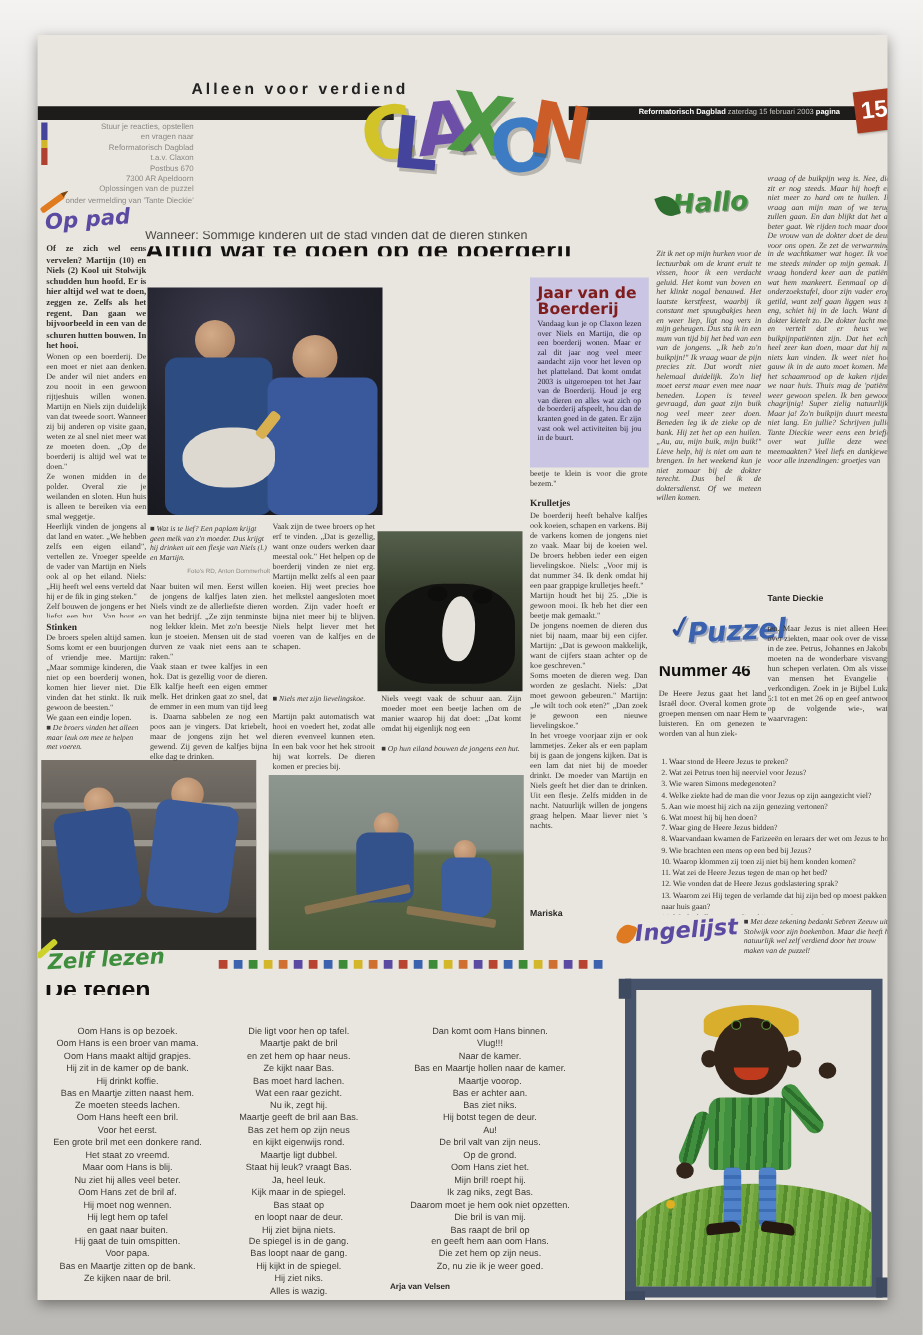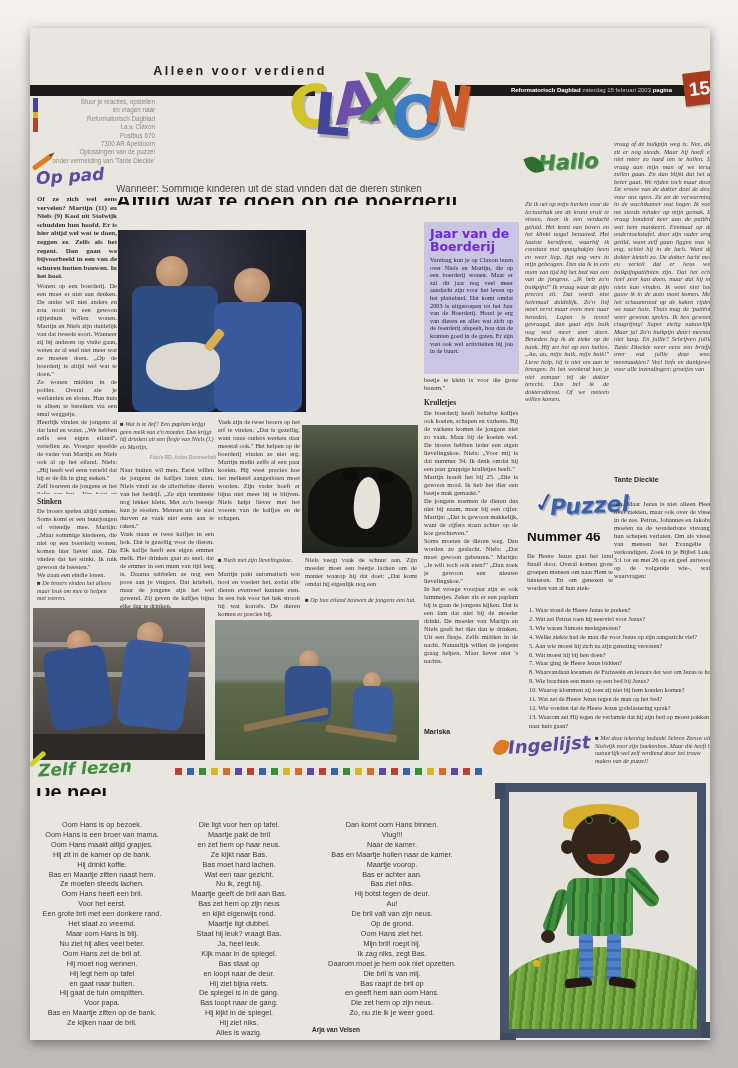--- a/index.html
+++ b/index.html
@@ -49,21 +49,21 @@
         border-top:2.5px solid transparent;border-bottom:2.5px solid transparent;}
   .kicker{left:86px;top:157px;width:340px;font-family:"Liberation Sans",sans-serif;
           font-size:10px;color:#4c4a46;text-align:left;}
   .headline{left:86px;top:169px;width:400px;font-family:"Liberation Sans",sans-serif;
             font-weight:bold;font-size:21px;color:#12110f;text-align:left;letter-spacing:.3px;}
   .subhead{position:absolute;font-weight:bold;font-size:7.5px;color:#2a2826;}
   .author{position:absolute;font-weight:bold;font-size:7px;color:#2a2826;font-family:"Liberation Sans",sans-serif;}
   
   .jaarbox{left:394px;top:194px;width:95px;height:152px;background:#c9c5e2;padding:5px 6px;box-sizing:border-box;}
   .jaartitle{font-family:"DejaVu Sans",sans-serif;font-weight:bold;font-size:12.5px;line-height:13px;
-             color:#6d28d9;white-space:pre-line;}
+             color:#7f1d1d;white-space:pre-line;}
   .jaarbody{font-size:6.3px;line-height:7.6px;color:#262430;text-align:justify;margin-top:3px;}
   
   .photo{position:absolute;overflow:hidden;}
   .ph-main{left:88px;top:202px;width:188px;height:182px;
      background:radial-gradient(circle at 35% 20%,#3c3c4e 0%,#23232e 45%,#141419 100%);}
   .head{position:absolute;border-radius:50%;background:radial-gradient(circle at 40% 35%,#d4ab88,#a97f5e);}
   .jacket{position:absolute;border-radius:10px;}
   .ph-cow{left:272px;top:397px;width:116px;height:128px;
      background:linear-gradient(180deg,#55604c 0%,#39402f 35%,#22251d 100%);}
   .cowbody{position:absolute;left:6px;top:42px;width:104px;height:80px;background:#121210;border-radius:45% 40% 30% 35%;}
@@ -180,21 +180,21 @@
     <div style="position:absolute;left:28px;top:112px;width:74px;height:48px;background:#ddd9d0;border-radius:50% 40% 45% 45%;"></div>
     <div style="position:absolute;left:92px;top:98px;width:9px;height:24px;background:#d8b050;transform:rotate(38deg);border-radius:3px;"></div>
   </div>
 
   <div class="abs jaarbox">
     <div class="jaartitle">Jaar van de
 Boerderij</div>
     <div class="jaarbody">Vandaag kun je op Claxon lezen over Niels en Martijn, die op een boerderij wonen. Maar er zal dit jaar nog veel meer aandacht zijn voor het leven op het platteland. Dat komt omdat 2003 is uitgeroepen tot het Jaar van de Boerderij. Houd je erg van dieren en alles wat zich op de boerderij afspeelt, hou dan de kranten goed in de gaten. Er zijn vast ook wel activiteiten bij jou in de buurt.</div>
   </div>
 
-  <div class="txt b pre" style="left:7px;top:167px;width:80px;height:84px;font-size:7px;line-height:8.6px;">Of ze zich wel eens vervelen? Martijn (11) en Niels (9) Kool uit Stolwijk schudden hun hoofd. Er is hier altijd wel wat te doen, zeggen ze. Zelfs als het regent. Dan gaan we bijvoorbeeld in een van de schuren hutten bouwen. In het hooi.</div>
+  <div class="txt b pre" style="left:7px;top:167px;width:80px;height:84px;font-size:7px;line-height:8.6px;">Of ze zich wel eens vervelen? Martijn (10) en Niels (2) Kool uit Stolwijk schudden hun hoofd. Er is hier altijd wel wat te doen, zeggen ze. Zelfs als het regent. Dan gaan we bijvoorbeeld in een van de schuren hutten bouwen. In het hooi.</div>
   <div class="txt pre" style="left:7px;top:254px;width:80px;height:212px;">Wonen op een boerderij. De een moet er niet aan denken. De ander wil niet anders en zou nooit in een gewoon rijtjeshuis willen wonen. Martijn en Niels zijn duidelijk van dat tweede soort. Wanneer zij bij anderen op visite gaan, weten ze al snel niet meer wat ze moeten doen. „Op de boerderij is altijd wel wat te doen."
 Ze wonen midden in de polder. Overal zie je weilanden en sloten. Hun huis is alleen te bereiken via een smal weggetje.
 Heerlijk vinden de jongens al dat land en water. „We hebben zelfs een eigen eiland", vertellen ze. Vroeger speelde de vader van Martijn en Niels ook al op het eiland. Niels: „Hij heeft wel eens verteld dat hij er de fik in ging steken."
 Zelf bouwen de jongens er het liefst een hut. „Van hout en ijzeren platen." Waar ze die spullen vandaan halen? „Gewoon ergens van het erf. Er is altijd wel wat te vinden."</div>
   <div class="subhead" style="left:7px;top:469px;">Stinken</div>
   <div class="txt pre" style="left:7px;top:479px;width:80px;height:70px;">De broers spelen altijd samen. Soms komt er een buurjongen of vriendje mee. Martijn: „Maar sommige kinderen, die niet op een boerderij wonen, komen hier liever niet. Die vinden dat het stinkt. Ik ruik gewoon de beesten."
 We gaan een eindje lopen.</div>
   <div class="txt cap" style="left:7px;top:551px;width:80px;height:26px;">■ De broers vinden het alleen maar leuk om mee te helpen met voeren.</div>
 
   <div class="photo ph-feed">
@@ -331,21 +331,21 @@
       <i></i>
       <i></i>
       <i></i>
       <i></i>
       <i></i>
       <i></i>
       <i></i>
       <i></i>
       <i></i>
   </div>
-  <div class="txt briltitle">De heel</div>
+  <div class="txt briltitle">De tegen</div>
   <div class="txt story pre" style="left:6px;top:792px;width:132px;height:212px;">Oom Hans is op bezoek.
 Oom Hans is een broer van mama.
 Oom Hans maakt altijd grapjes.
 Hij zit in de kamer op de bank.
 Hij drinkt koffie.
 Bas en Maartje zitten naast hem.
 Ze moeten steeds lachen.
 Oom Hans heeft een bril.
 Voor het eerst.
 Een grote bril met een donkere rand.

